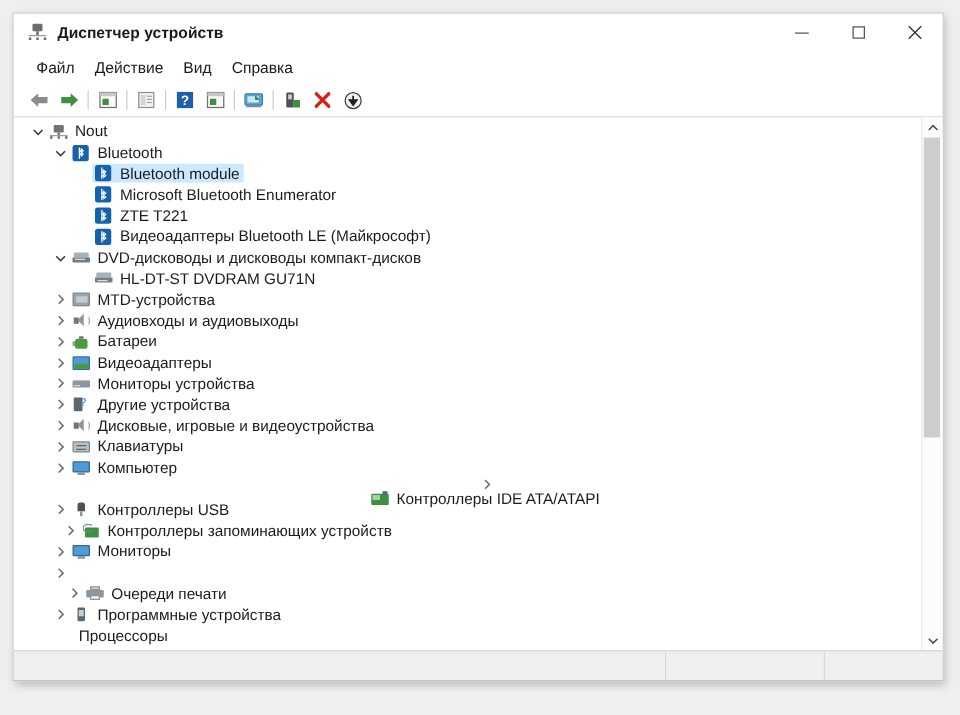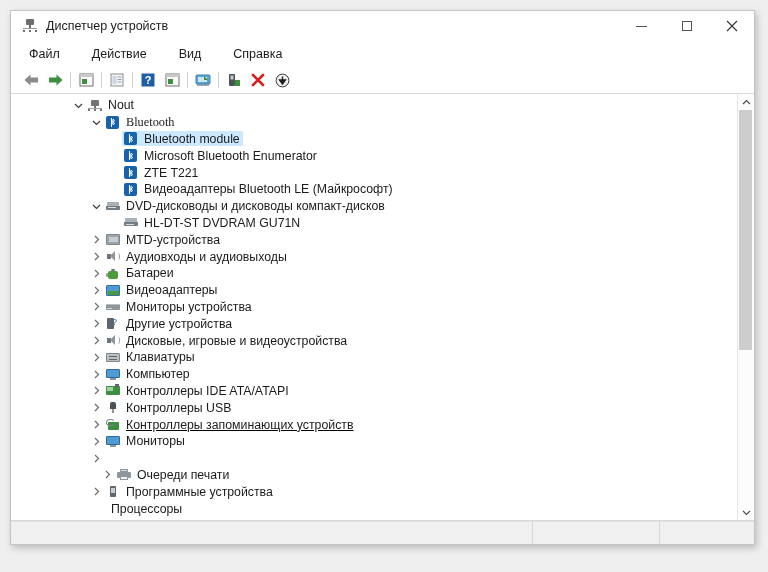--- a/index.html
+++ b/index.html
@@ -30,20 +30,21 @@
   }
 
   
   #titlebar {
     height: 30px;
     min-height: 30px;
     background: #ffffff;
     display: flex;
     align-items: center;
     position: relative;
+    font-weight: bold;
   }
   #title-icon {
     margin-left: 11px;
     width: 16px;
     height: 16px;
     position: relative;
   }
   .ti-mon {
     position: absolute;
     left: 4px; top: 1px;
@@ -108,21 +109,20 @@
   .wb-close svg { display: block; }
 
   
   #menubar {
     height: 26px;
     min-height: 26px;
     display: flex;
     align-items: center;
     padding-left: 10px;
     background: #ffffff;
-    gap: 16px;
   }
   .menu-item {
     font-size: 12.5px;
     color: #1b1b1b;
     padding: 2px 8px;
     white-space: nowrap;
   }
 
   
   #toolbar {
@@ -163,21 +163,20 @@
     overflow: hidden;
     padding-top: 3px;
   }
 
   .row {
     height: 16.8px;
     display: flex;
     align-items: center;
     position: relative;
     white-space: nowrap;
-    margin-left: 48px;
   }
   .chev {
     width: 15px;
     min-width: 15px;
     display: flex;
     align-items: center;
     justify-content: center;
   }
   .chev svg { display: block; }
   .row-hit {
@@ -464,21 +463,21 @@
                 <span class="pc-st"></span>
                 <span class="pc-ln"></span>
                 <span class="pc-dt" style="left:0px"></span>
                 <span class="pc-dt" style="left:6px"></span>
                 <span class="pc-dt" style="left:12px"></span>
               </span>
             </span>
             <span class="lbl">Nout</span>
           </span>
         </div>
-        <div class="row" style="padding-left: 30px; font-family: Liberation Serif, serif;">
+        <div class="row" style="padding-left: 30px;">
           <span class="chev">
             <svg width="9" height="7" viewBox="0 0 9 7">
               <path d="M1 2 L4.5 5.5 L8 2" stroke="#3a3a3a" stroke-width="1.2" fill="none"></path>
             </svg>
           </span>
           <span class="row-hit">
             <span class="ico">
               <span class="ic-bt">
                 <svg class="bt-g" viewBox="0 0 10 10">
                   <path d="M3 2.2 L7 7 L5 8.6 L5 1.4 L7 3 L3 7.8" stroke="#ffffff" stroke-width="1.1" fill="none"></path>
@@ -698,21 +697,21 @@
           <span class="row-hit">
             <span class="ico">
               <span class="ic-mon2">
                 <span class="m2-s"></span>
                 <span class="m2-b"></span>
               </span>
             </span>
             <span class="lbl">Компьютер</span>
           </span>
         </div>
-        <div class="row" style="padding-left: 30px;">
+        <div class="row" style="padding-left: 30px; flex-direction: column;">
           <span class="chev">
             <svg width="7" height="9" viewBox="0 0 7 9">
               <path d="M2 1 L5.5 4.5 L2 8" stroke="#6a6a6a" stroke-width="1.2" fill="none"></path>
             </svg>
           </span>
           <span class="row-hit">
             <span class="ico">
               <span class="ic-ide">
                 <span class="ide-p"></span>
               </span>
@@ -729,21 +728,21 @@
           <span class="row-hit">
             <span class="ico">
               <span class="ic-usb">
                 <span class="usb-h"></span>
                 <span class="usb-s"></span>
               </span>
             </span>
             <span class="lbl">Контроллеры USB</span>
           </span>
         </div>
-        <div class="row" style="padding-left: 30px; text-decoration: underline;">
+        <div class="row" style="padding-left: 38px;">
           <span class="chev">
             <svg width="7" height="9" viewBox="0 0 7 9">
               <path d="M2 1 L5.5 4.5 L2 8" stroke="#6a6a6a" stroke-width="1.2" fill="none"></path>
             </svg>
           </span>
           <span class="row-hit">
             <span class="ico">
               <span class="ic-sto">
                 <span class="sto-b"></span>
                 <span class="sto-c"></span>

